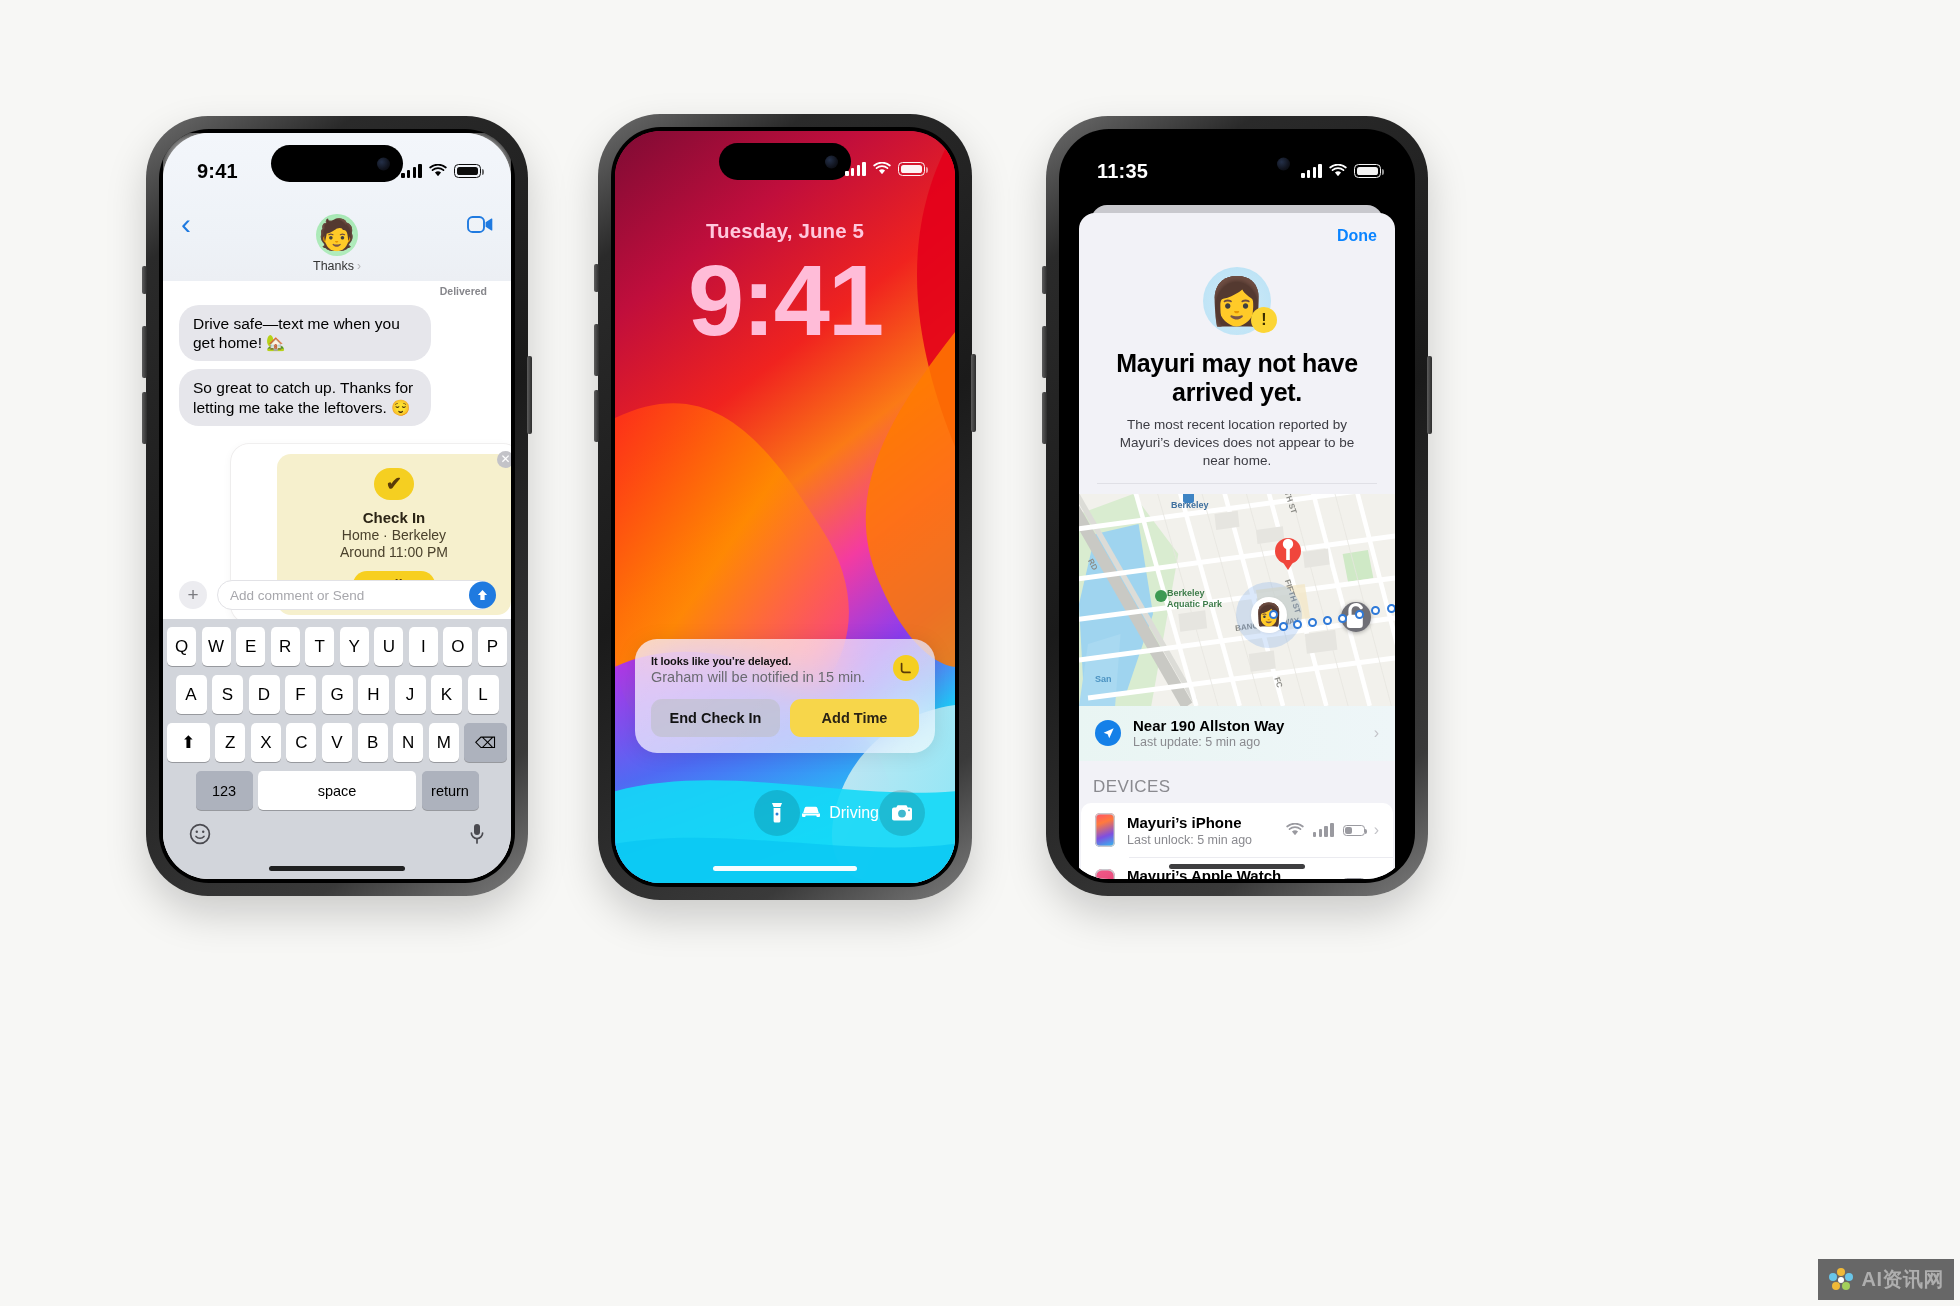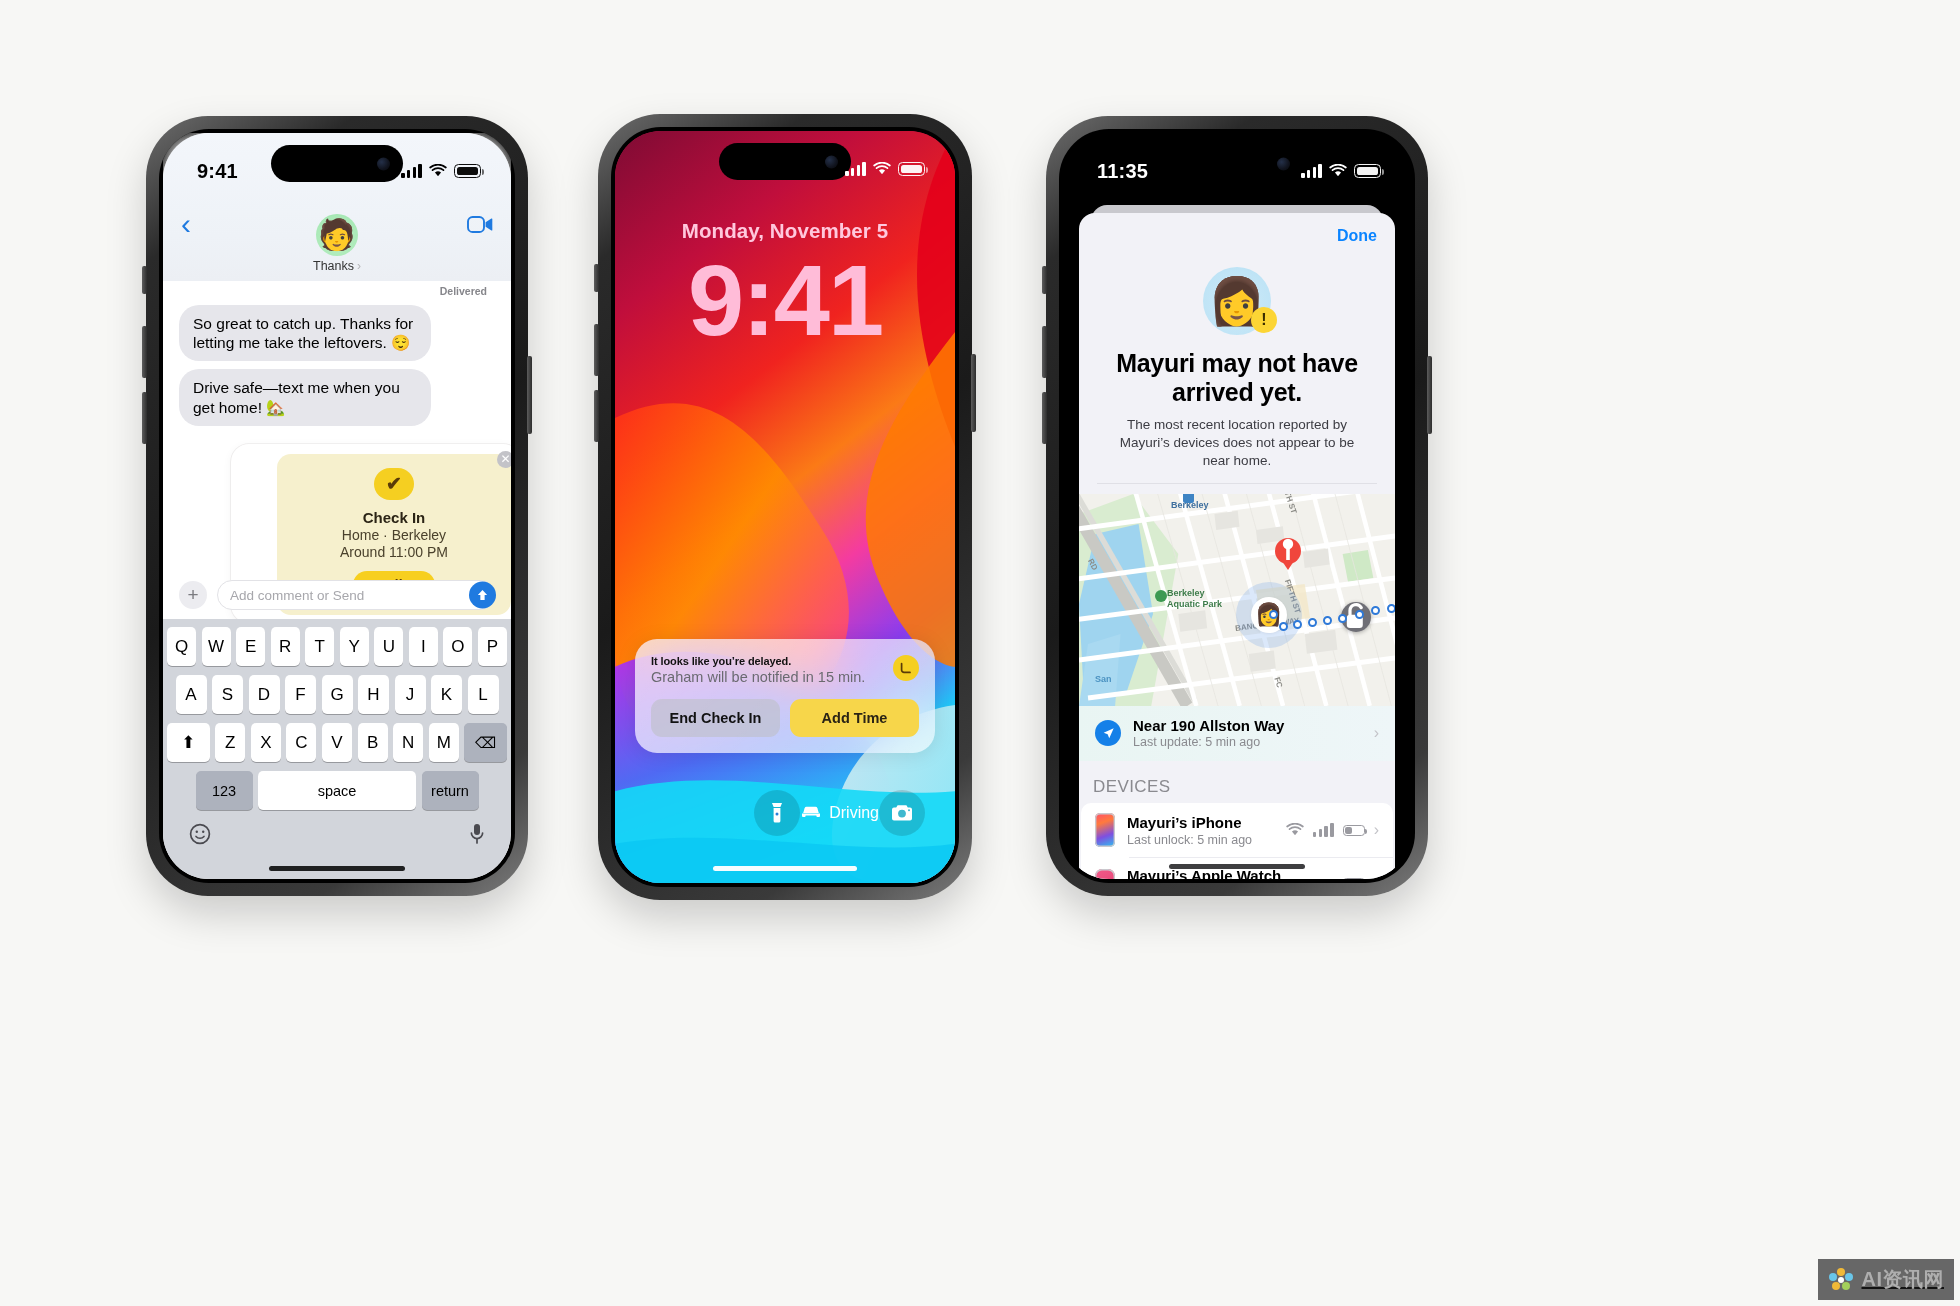--- a/index.html
+++ b/index.html
@@ -317,21 +317,20 @@
   .dev-meta { margin-left:auto; display:flex; align-items:center; gap: 9px; color:#9a9aa0; }
   .dev-batt { width: 22px; height: 11px; border:1.6px solid #9a9aa0; border-radius: 3.6px; position:relative;}
   .dev-batt:after{content:"";position:absolute;right:-3px;top:3px;width:1.8px;height:5px;background:#9a9aa0;border-radius:0 2px 2px 0;}
   .dev-batt > span{position:absolute;left:1.3px;top:1.3px;bottom:1.3px;background:#9a9aa0;border-radius:2px;}
   #phone3 .home-ind { background:#1c1c1e; opacity:.85; bottom: 10px; }
 
   .watermark {
     position:absolute; right: 6px; bottom: 6px;
     background:#5b5b5b; padding: 7px 10px; display:flex; align-items:center; gap: 8px;
     opacity:.92;
-    text-decoration:underline;
   }
   .wm-logo { width: 26px; height: 26px; position:relative; }
   .wm-text { color:#a8a8a8; font-size: 20px; font-weight: 700; letter-spacing:.5px; }
 </style>
 </head>
 <body>
 
 <div class="stage">
 
   <div class="phone" id="phone1">
@@ -382,22 +381,22 @@
             <div class="contact-name">
               <span>Thanks</span>
               <span class="chev">›</span>
             </div>
           </div>
         </div>
         <div class="blue-strip"></div>
         <div class="delivered">Delivered</div>
 
         <div class="thread">
+          <div class="bubble">Drive safe—text me when you get home! 🏡</div>
           <div class="bubble">So great to catch up. Thanks for letting me take the leftovers. 😌</div>
-          <div class="bubble">Drive safe—text me when you get home! 🏡</div>
 
           <div class="checkin-card">
             <div class="ci-close">✕</div>
             <div class="checkin-inner">
               <div class="ci-badge">
                 <span>✔</span>
               </div>
               <div class="ci-title">Check In</div>
               <div class="ci-sub">Home · Berkeley</div>
               <div class="ci-sub">Around 11:00 PM</div>
@@ -545,21 +544,21 @@
                   <path d="M3.9 6.6a9.5 9.5 0 0 1 12.2 0" stroke="currentColor" stroke-width="1.9" fill="none" stroke-linecap="round"></path>
                   <path d="M1.3 3.6a13.5 13.5 0 0 1 17.4 0" stroke="currentColor" stroke-width="1.9" fill="none" stroke-linecap="round"></path>
                 </svg>
             </div>
             <div class="batt">
                 <span style="right:1.6px"></span>
               </div>
           </div>
         </div>
 
-        <div class="lock-date">Monday, November 5</div>
+        <div class="lock-date">Tuesday, June 5</div>
         <div class="lock-time">9:41</div>
 
         <div class="lock-notif">
           <div class="ln-icon">
             <svg width="14" height="14" viewBox="0 0 14 14">
                 <path d="M2.6 2.6 V9 a2.4 2.4 0 0 0 2.4 2.4 H11" stroke="#5a3b08" stroke-width="1.7" fill="none" stroke-linecap="round"></path>
               </svg>
           </div>
           <div class="ln-title">It looks like you’re delayed.</div>
           <div class="ln-sub">Graham will be notified in 15 min.</div>

